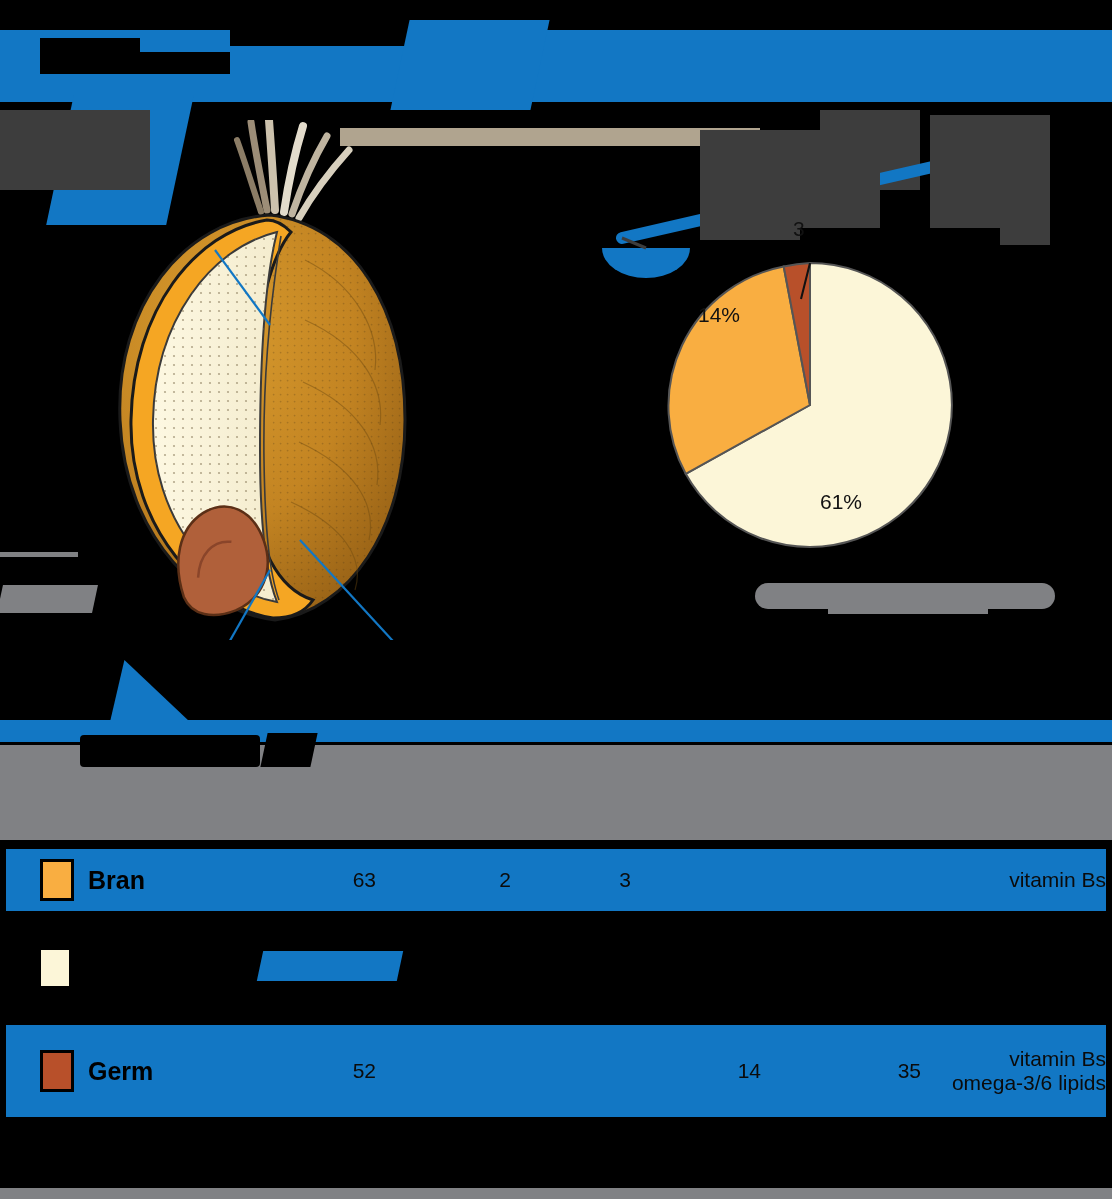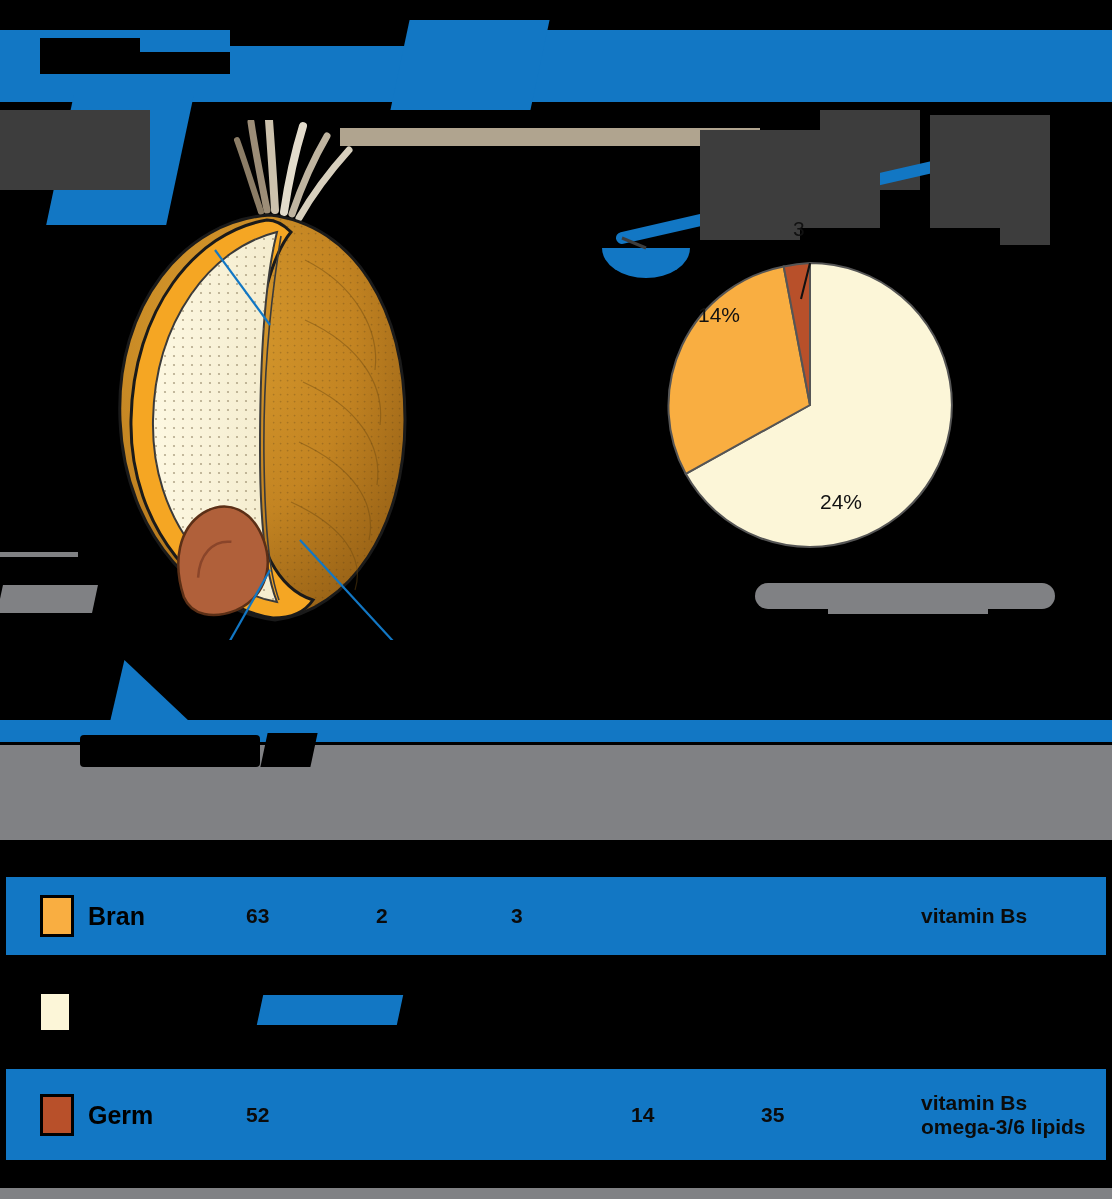--- a/index.html
+++ b/index.html
@@ -36,32 +36,32 @@
   .cap-rule{position:absolute;left:0;top:720px;width:1112px;height:22px;background:#1277C4;}
 
   
   .table{position:absolute;left:4px;top:845px;width:1104px;}
   .trow{display:flex;align-items:center;box-sizing:border-box;}
   .thead{background:#595959;height:78px;border:2px solid #000;}
   .trow-data{background:#1277C4;border-left:2px solid #000;border-right:2px solid #000;}
   .trow-hidden{background:#000;}
   .th{font-style:italic;font-weight:700;font-size:21px;color:#0b0b0b;text-align:center;
       line-height:1.05;font-family:"Liberation Sans",sans-serif;}
-  .td{font-weight:700;font-size:21px;color:#0b0b0b;text-align:left;
+  .td{font-weight:400;font-size:21px;color:#0b0b0b;text-align:right;
       font-family:"Liberation Sans",sans-serif;line-height:1.15;}
 
   .c-name{width:240px;display:flex;align-items:center;gap:14px;padding-left:34px;box-sizing:border-box;}
   .c-carb{width:130px;} .c-prot{width:135px;} .c-fat{width:120px;}
   .c-fiber{width:130px;} .c-iron{width:160px;} .c-others{width:185px;}
 
   .swatch{width:34px;height:42px;border:3px solid #000;box-sizing:border-box;flex:0 0 auto;}
   .name-lab{font-weight:700;font-size:25px;color:#000;font-family:"Liberation Sans",sans-serif;}
   .name-lab.hidden-txt{color:#000;}
 
-  .row-bran{height:78px;margin-top:28px;}
+  .row-bran{height:62px;}
   .row-endo{height:78px;}
   .row-germ{height:92px;}
   .gap{height:4px;background:#000;}
 
   .bottom-rule{position:absolute;left:0;top:1188px;width:1112px;height:11px;background:#808184;}
   .bottom-rule2{position:absolute;left:0;top:1160px;width:1112px;height:6px;background:#000;}
 </style>
 </head>
 <body>
 
@@ -180,21 +180,21 @@
       <circle cx="152" cy="152" r="142" fill="#000" opacity="0.35"></circle>
 
       <path d="M150 150 L150 8 A142 142 0 1 1 25.7 218.8 Z" fill="#FCF6D8" stroke="#555" stroke-width="2"></path>
 
       <path d="M150 150 L25.7 218.8 A142 142 0 0 1 123.7 11.5 Z" fill="#F9AE41" stroke="#555" stroke-width="2"></path>
 
       <path d="M150 150 L123.7 11.5 A142 142 0 0 1 150 8 Z" fill="#B8502A" stroke="#555" stroke-width="2"></path>
 
       <path d="M141 44 L150 8" stroke="#111" stroke-width="2" fill="none"></path>
     </svg>
-    <div class="pie-label pie-lab-83">24%</div>
+    <div class="pie-label pie-lab-83">61%</div>
     <div class="pie-label pie-lab-14">14%</div>
     <div class="pie-label pie-lab-3">3</div>
   </div>
 
   <div class="blk blk-gray" style="left:755px;top:583px;width:300px;height:26px;border-radius:13px;"></div>
   <div class="blk blk-gray" style="left:828px;top:600px;width:160px;height:14px;"></div>
 
   <div class="blk blk-gray skew" style="left:0;top:585px;width:95px;height:28px;"></div>
   <div class="blk blk-gray" style="left:0;top:552px;width:78px;height:5px;"></div>
 

